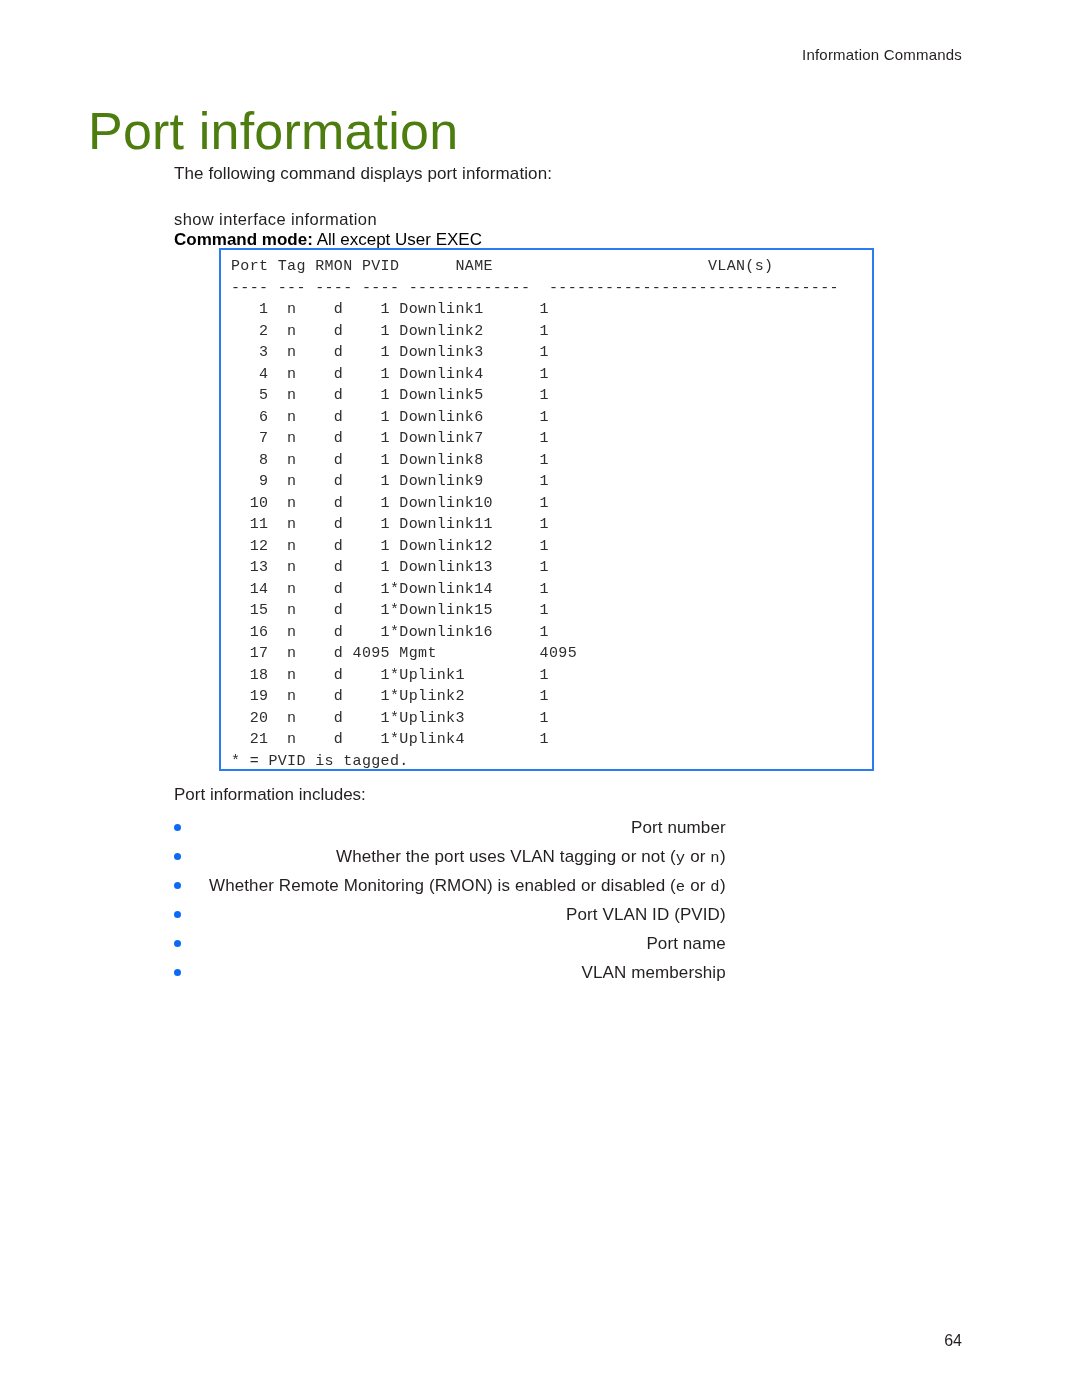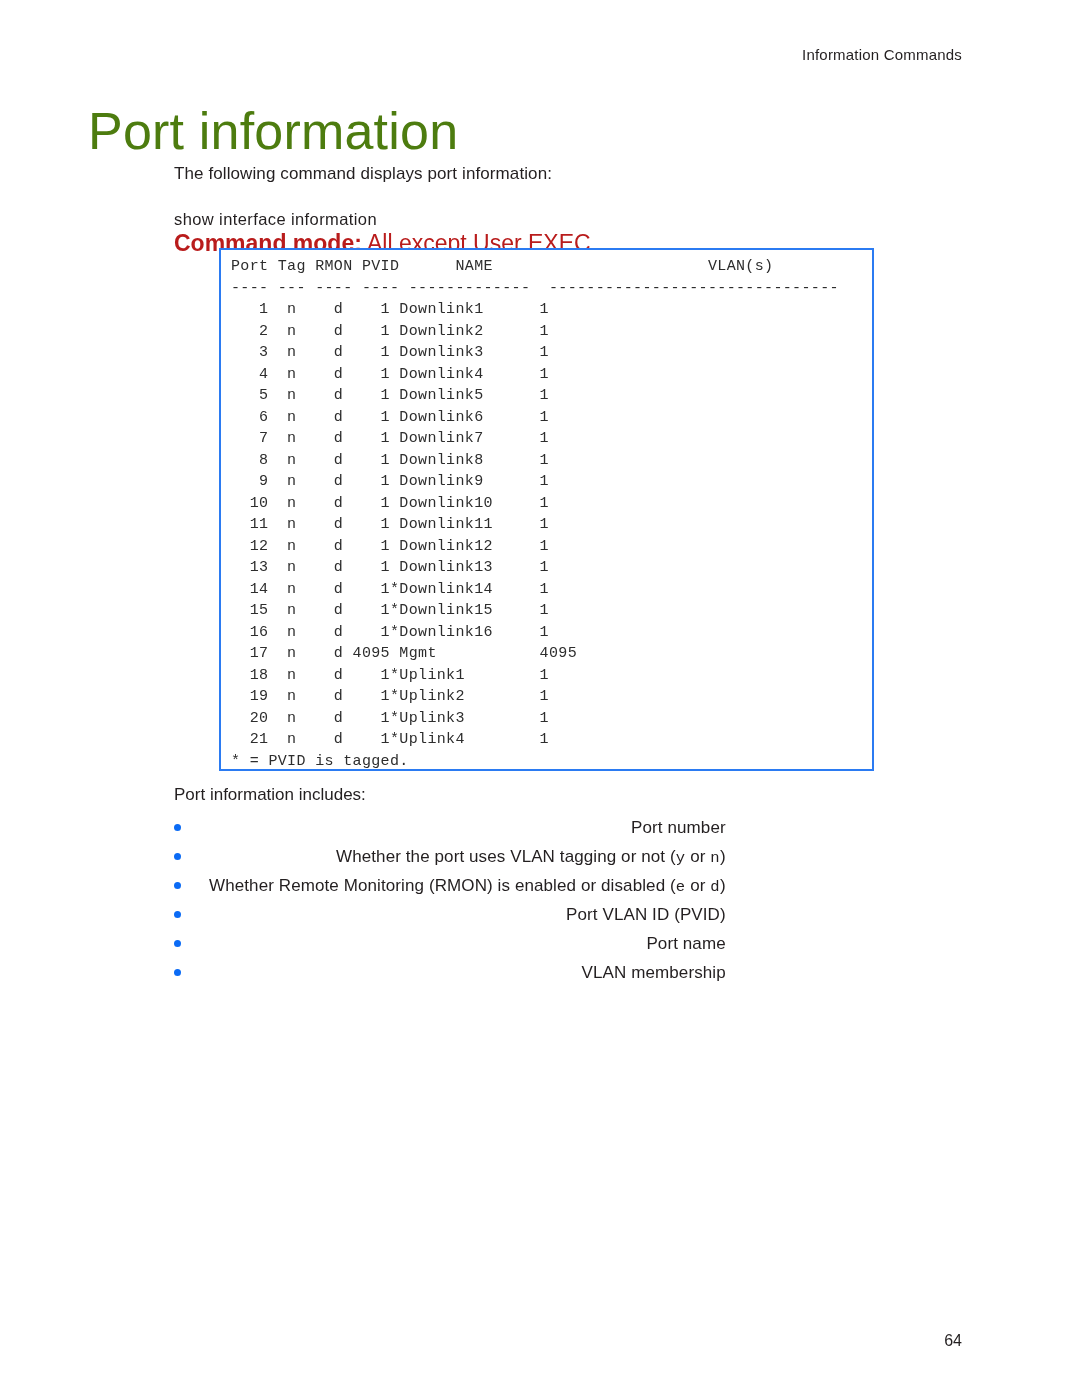--- a/index.html
+++ b/index.html
@@ -62,22 +62,22 @@
     letter-spacing: 0.4px;
     color: #231f20;
     white-space: pre;
     margin-top: 12px;
   }
 
   .command-mode {
     position: absolute;
     top: 230px;
     left: 174px;
-    font-size: 23px;
-    color: #b91c1c;
+    font-size: 17px;
+    color: #000000;
     white-space: nowrap;
     text-align: right;
   }
   .command-mode .cm-label {
     font-weight: bold;
   }
 
   
   .output-box {
     position: absolute;

